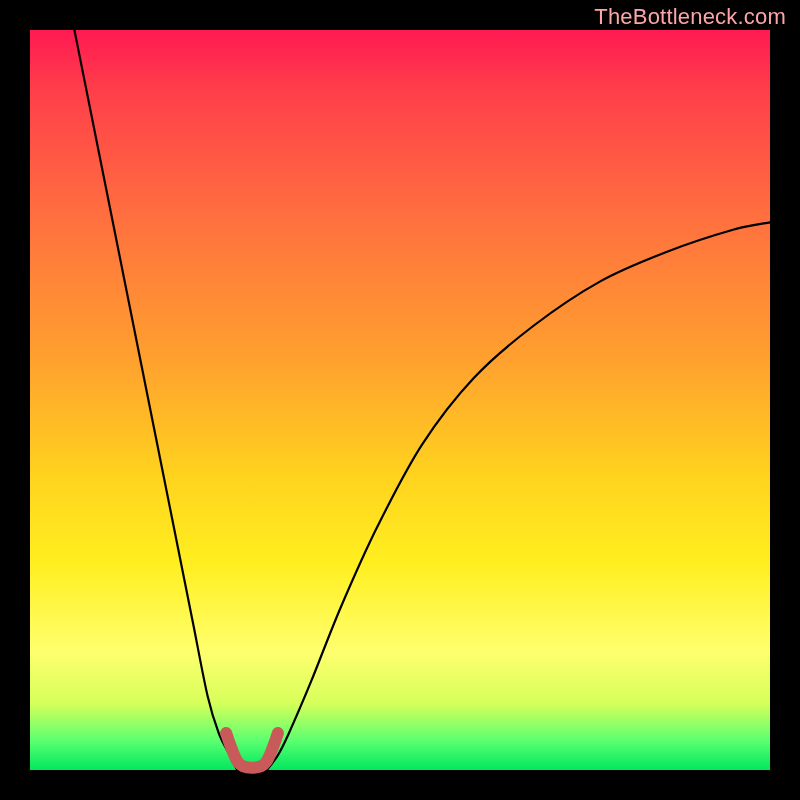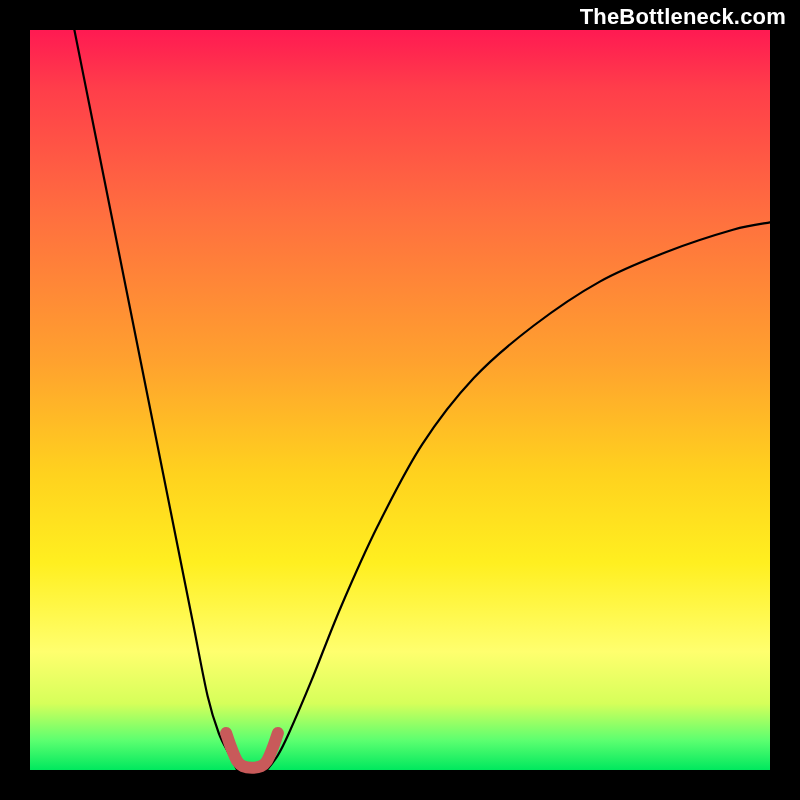--- a/index.html
+++ b/index.html
@@ -34,23 +34,23 @@
       #ffff6e 84%,
       #d6ff5a 91%,
       #5cff70 96%,
       #00e85e 100%
     );
   }
   .watermark {
     position: absolute;
     top: 4px;
     right: 14px;
-    color: #ffffff;
+    color: #fca5a5;
     font-size: 22px;
-    font-weight: 700;
+    font-weight: 400;
     letter-spacing: 0.2px;
     z-index: 10;
     user-select: none;
   }
   svg.curves {
     position: absolute;
     left: 0;
     top: 0;
     width: 740px;
     height: 740px;

